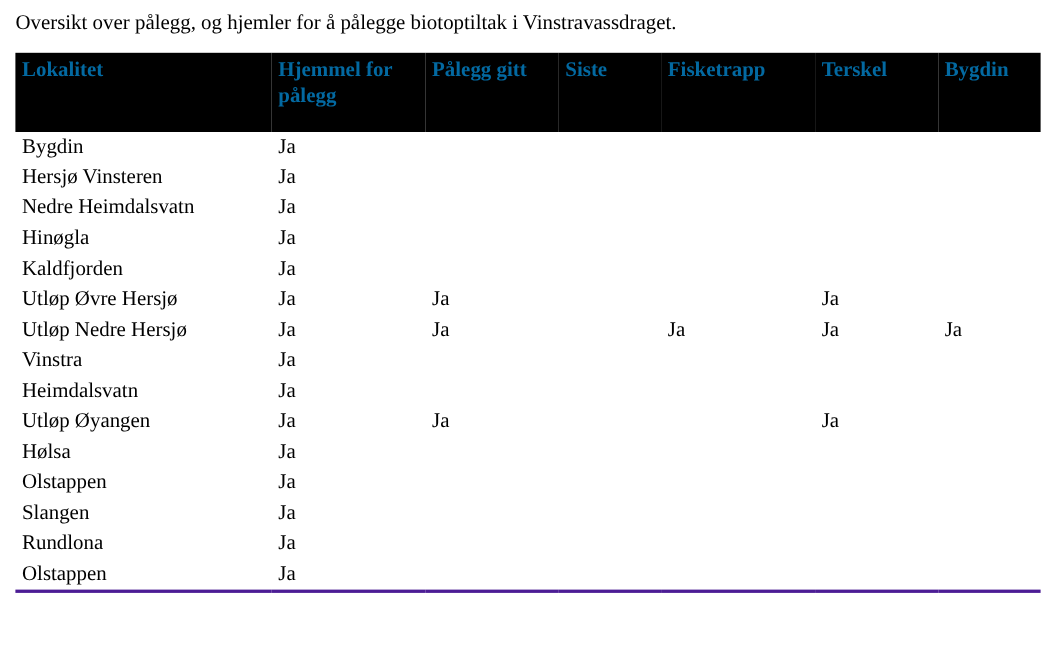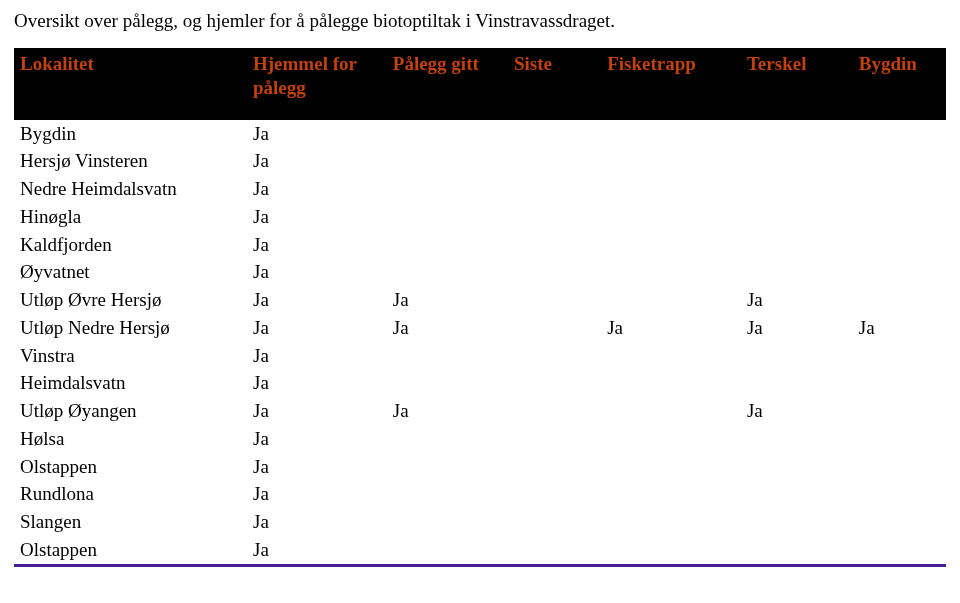--- a/index.html
+++ b/index.html
@@ -20,21 +20,21 @@
       margin-bottom: 16px;
       font-size: 19px;
     }
     table {
       width: 100%;
       border-collapse: collapse;
       table-layout: fixed;
     }
     thead tr {
       background: #000;
-      color: #c2410c;
+      color: #0369a1;
     }
     thead th {
       text-align: left;
       font-weight: bold;
       padding: 4px 6px 20px 6px;
       vertical-align: top;
       font-size: 19px;
       line-height: 1.25;
     }
     tbody td {
@@ -120,29 +120,20 @@
       <tr>
         <td>Kaldfjorden</td>
         <td>Ja</td>
         <td></td>
         <td></td>
         <td></td>
         <td></td>
         <td></td>
       </tr>
       <tr>
-        <td>Øyvatnet</td>
-        <td>Ja</td>
-        <td></td>
-        <td></td>
-        <td></td>
-        <td></td>
-        <td></td>
-      </tr>
-      <tr>
         <td>Utløp Øvre Hersjø</td>
         <td>Ja</td>
         <td>Ja</td>
         <td></td>
         <td></td>
         <td>Ja</td>
         <td></td>
       </tr>
       <tr>
         <td>Utløp Nedre Hersjø</td>
@@ -192,30 +183,30 @@
       <tr>
         <td>Olstappen</td>
         <td>Ja</td>
         <td></td>
         <td></td>
         <td></td>
         <td></td>
         <td></td>
       </tr>
       <tr>
+        <td>Slangen</td>
+        <td>Ja</td>
+        <td></td>
+        <td></td>
+        <td></td>
+        <td></td>
+        <td></td>
+      </tr>
+      <tr>
         <td>Rundlona</td>
-        <td>Ja</td>
-        <td></td>
-        <td></td>
-        <td></td>
-        <td></td>
-        <td></td>
-      </tr>
-      <tr>
-        <td>Slangen</td>
         <td>Ja</td>
         <td></td>
         <td></td>
         <td></td>
         <td></td>
         <td></td>
       </tr>
       <tr>
         <td>Olstappen</td>
         <td>Ja</td>

